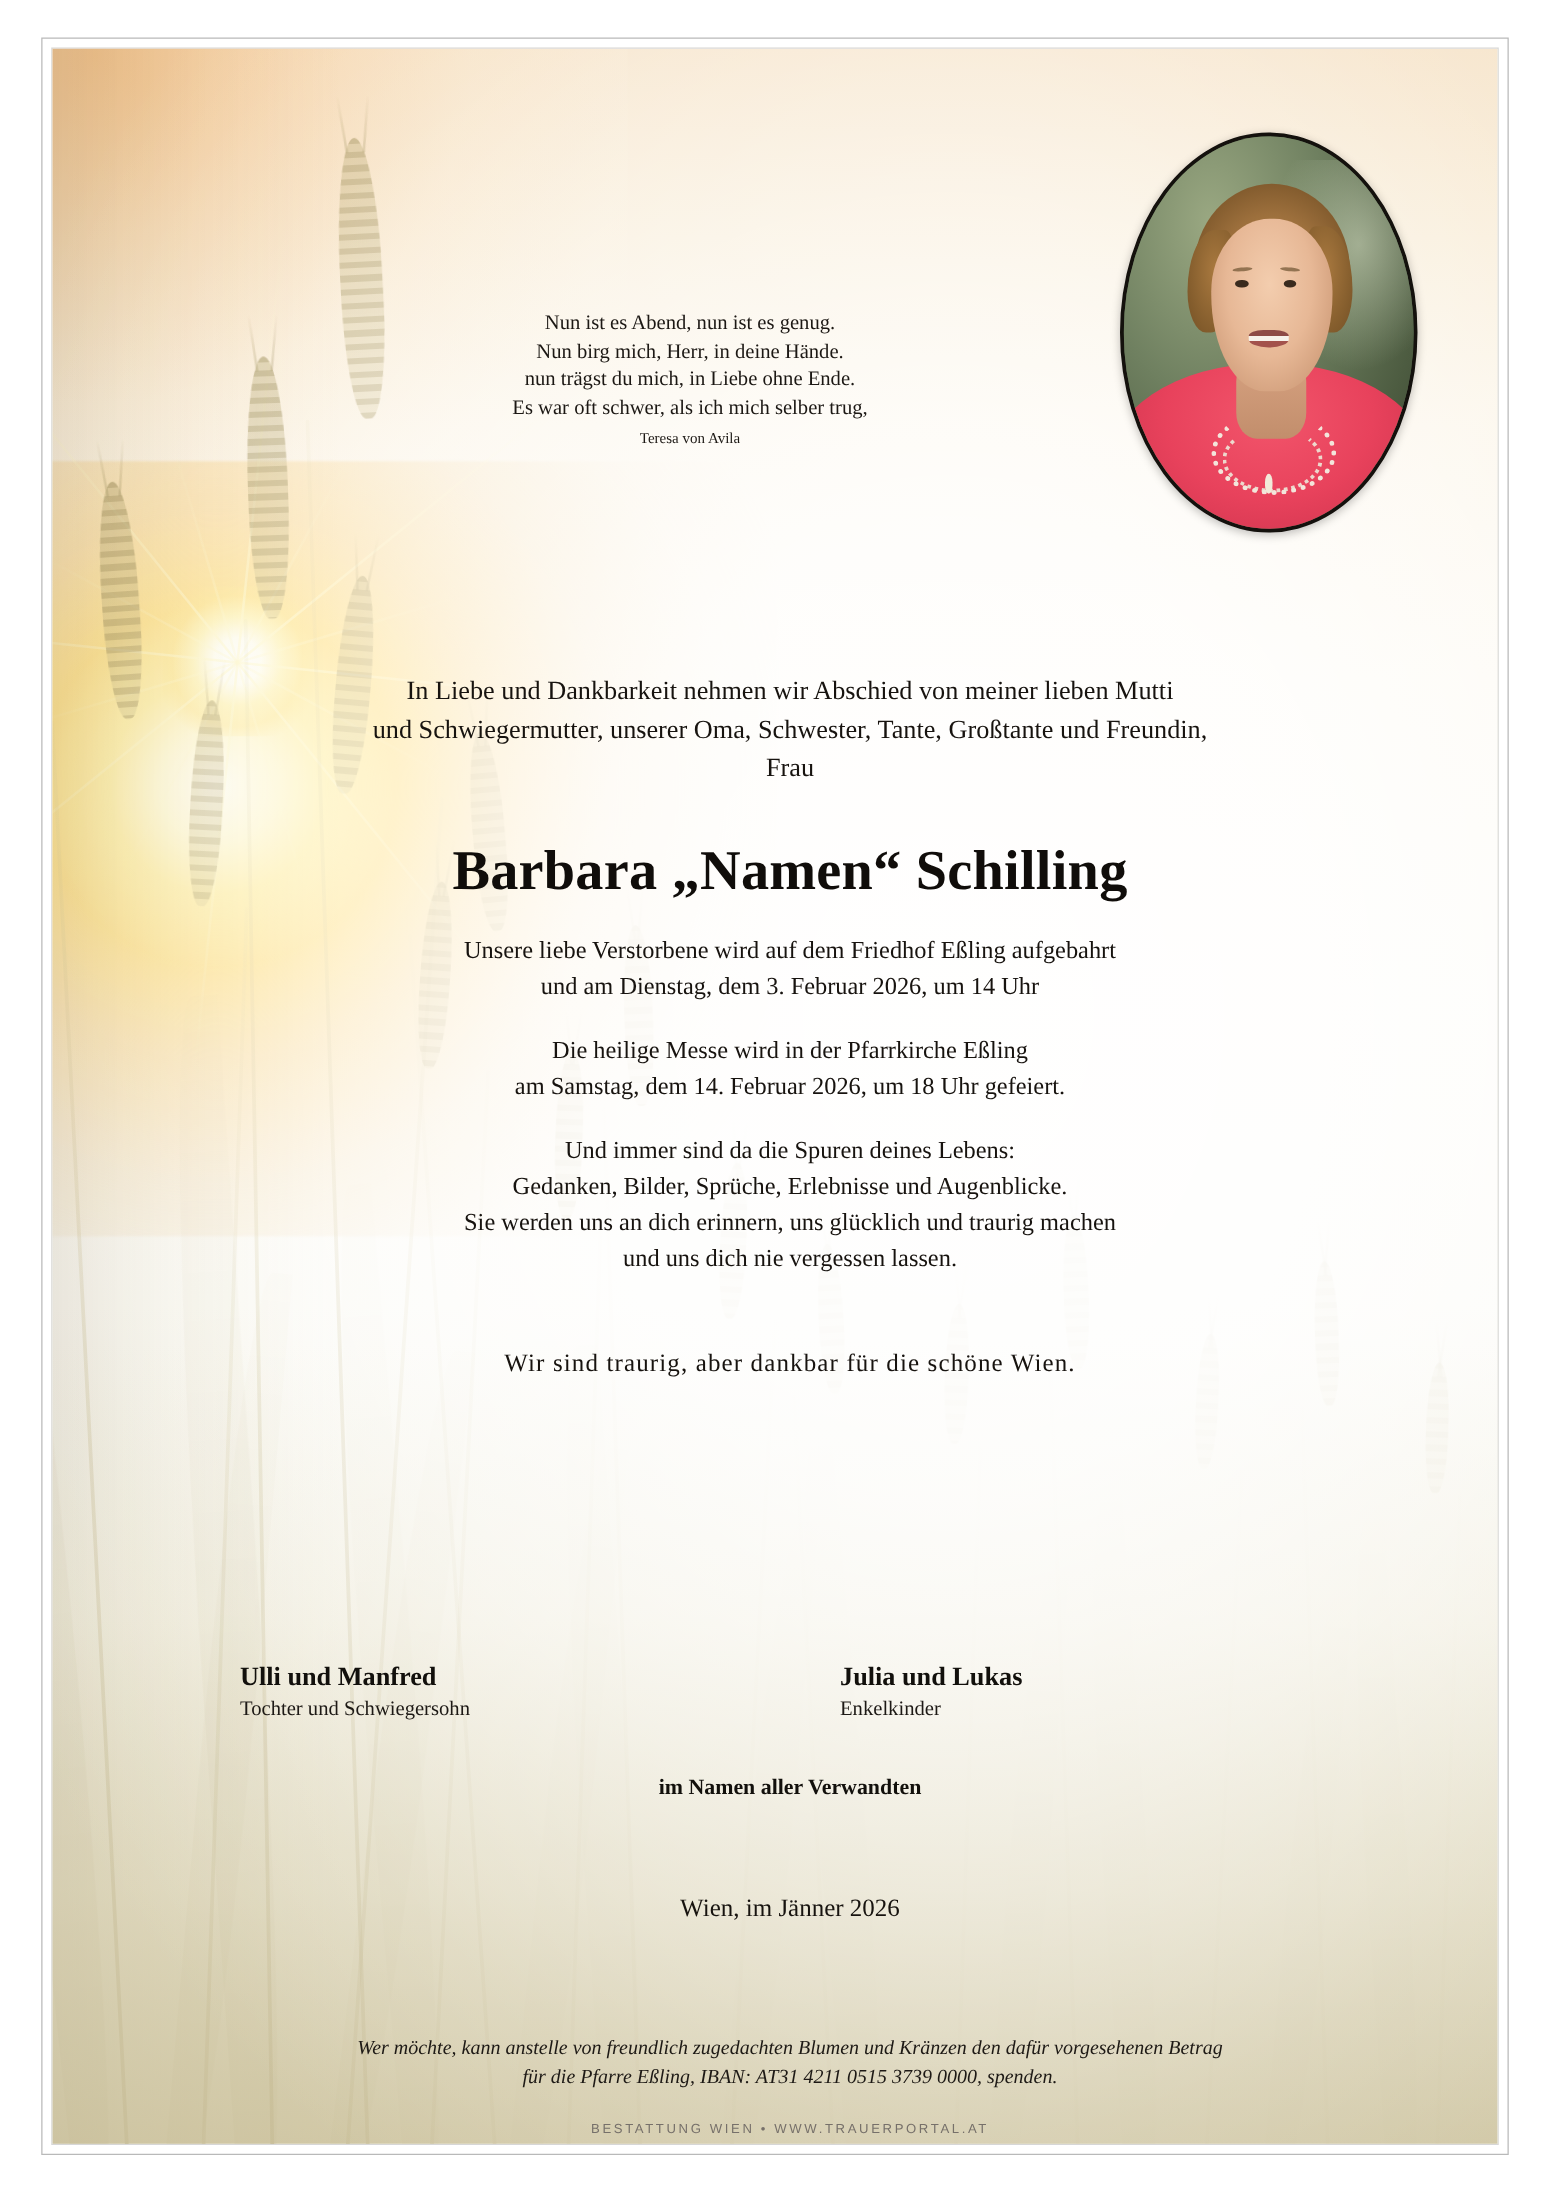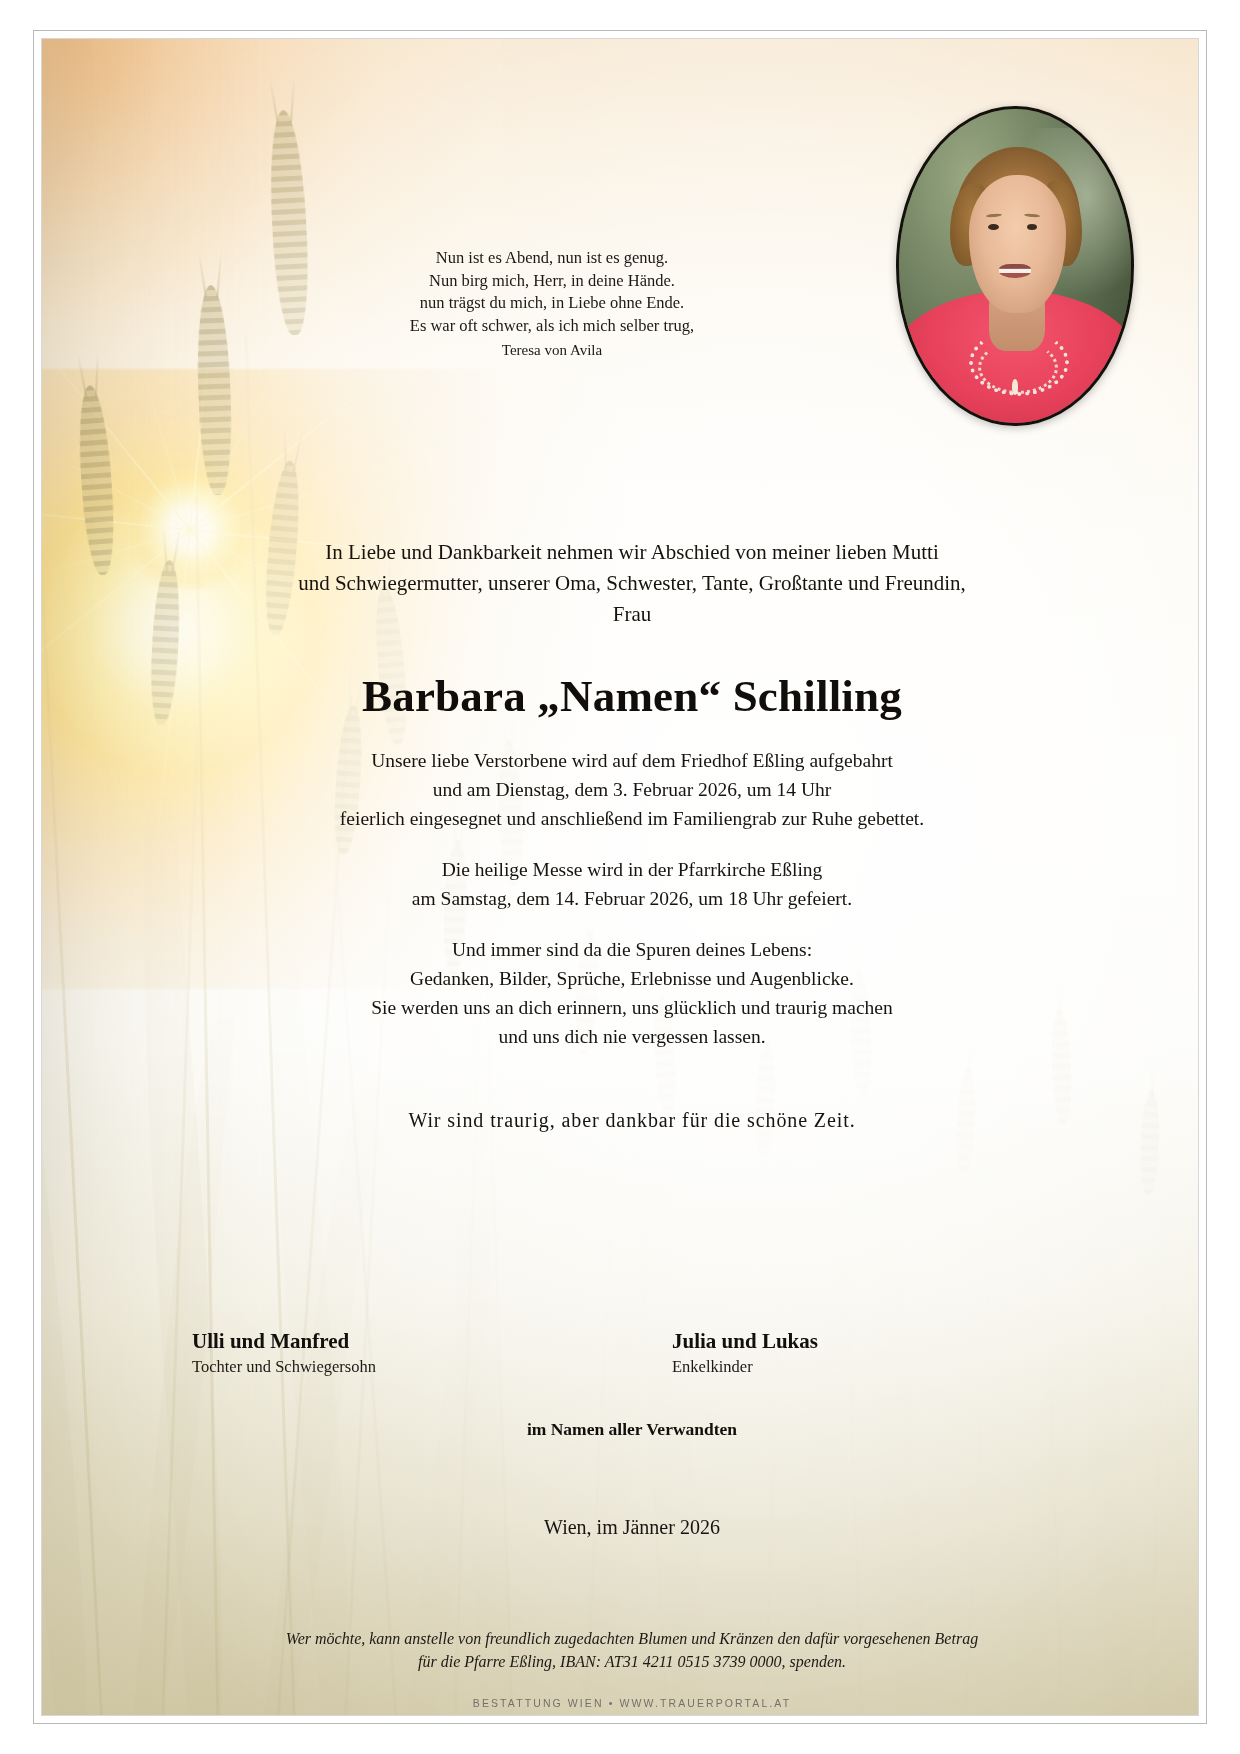--- a/index.html
+++ b/index.html
@@ -335,21 +335,21 @@
     position: absolute;
     left: 300px;
     top: 208px;
     width: 420px;
     text-align: center;
     font-size: 16.5px;
     line-height: 22.5px;
     color: #1c1814;
   }
   .poem .attrib {
-    font-size: 15px;
+    font-size: 12px;
     margin-top: 2px;
   }
 
   
   .body-block {
     position: absolute;
     left: 110px;
     top: 498px;
     width: 960px;
     text-align: center;
@@ -571,36 +571,35 @@
           <div>und Schwiegermutter, unserer Oma, Schwester, Tante, Großtante und Freundin,</div>
           <div>Frau</div>
         </div>
 
         <div class="deceased-name">Barbara „Namen“ Schilling</div>
 
 
         <div class="para">
           <div>Unsere liebe Verstorbene wird auf dem Friedhof Eßling aufgebahrt</div>
           <div>und am Dienstag, dem 3. Februar 2026, um 14 Uhr</div>
-          <div>feierlich eingesegnet und anschließend im Familiengrab zur Ruhe gebettet.</div>
         </div>
 
         <div class="para">
           <div>Die heilige Messe wird in der Pfarrkirche Eßling</div>
           <div>am Samstag, dem 14. Februar 2026, um 18 Uhr gefeiert.</div>
         </div>
 
         <div class="para">
           <div>Und immer sind da die Spuren deines Lebens:</div>
           <div>Gedanken, Bilder, Sprüche, Erlebnisse und Augenblicke.</div>
           <div>Sie werden uns an dich erinnern, uns glücklich und traurig machen</div>
           <div>und uns dich nie vergessen lassen.</div>
         </div>
 
-        <div class="closing">Wir sind traurig, aber dankbar für die schöne Zeit.</div>
+        <div class="closing">Wir sind traurig, aber dankbar für die schöne Wien.</div>
       </div>
 
       <div class="family">
         <div class="fam-col">
           <div class="fam-names">Ulli und Manfred</div>
           <div class="fam-rel">Tochter und Schwiegersohn</div>
         </div>
         <div class="fam-col">
           <div class="fam-names">Julia und Lukas</div>
           <div class="fam-rel">Enkelkinder</div>

